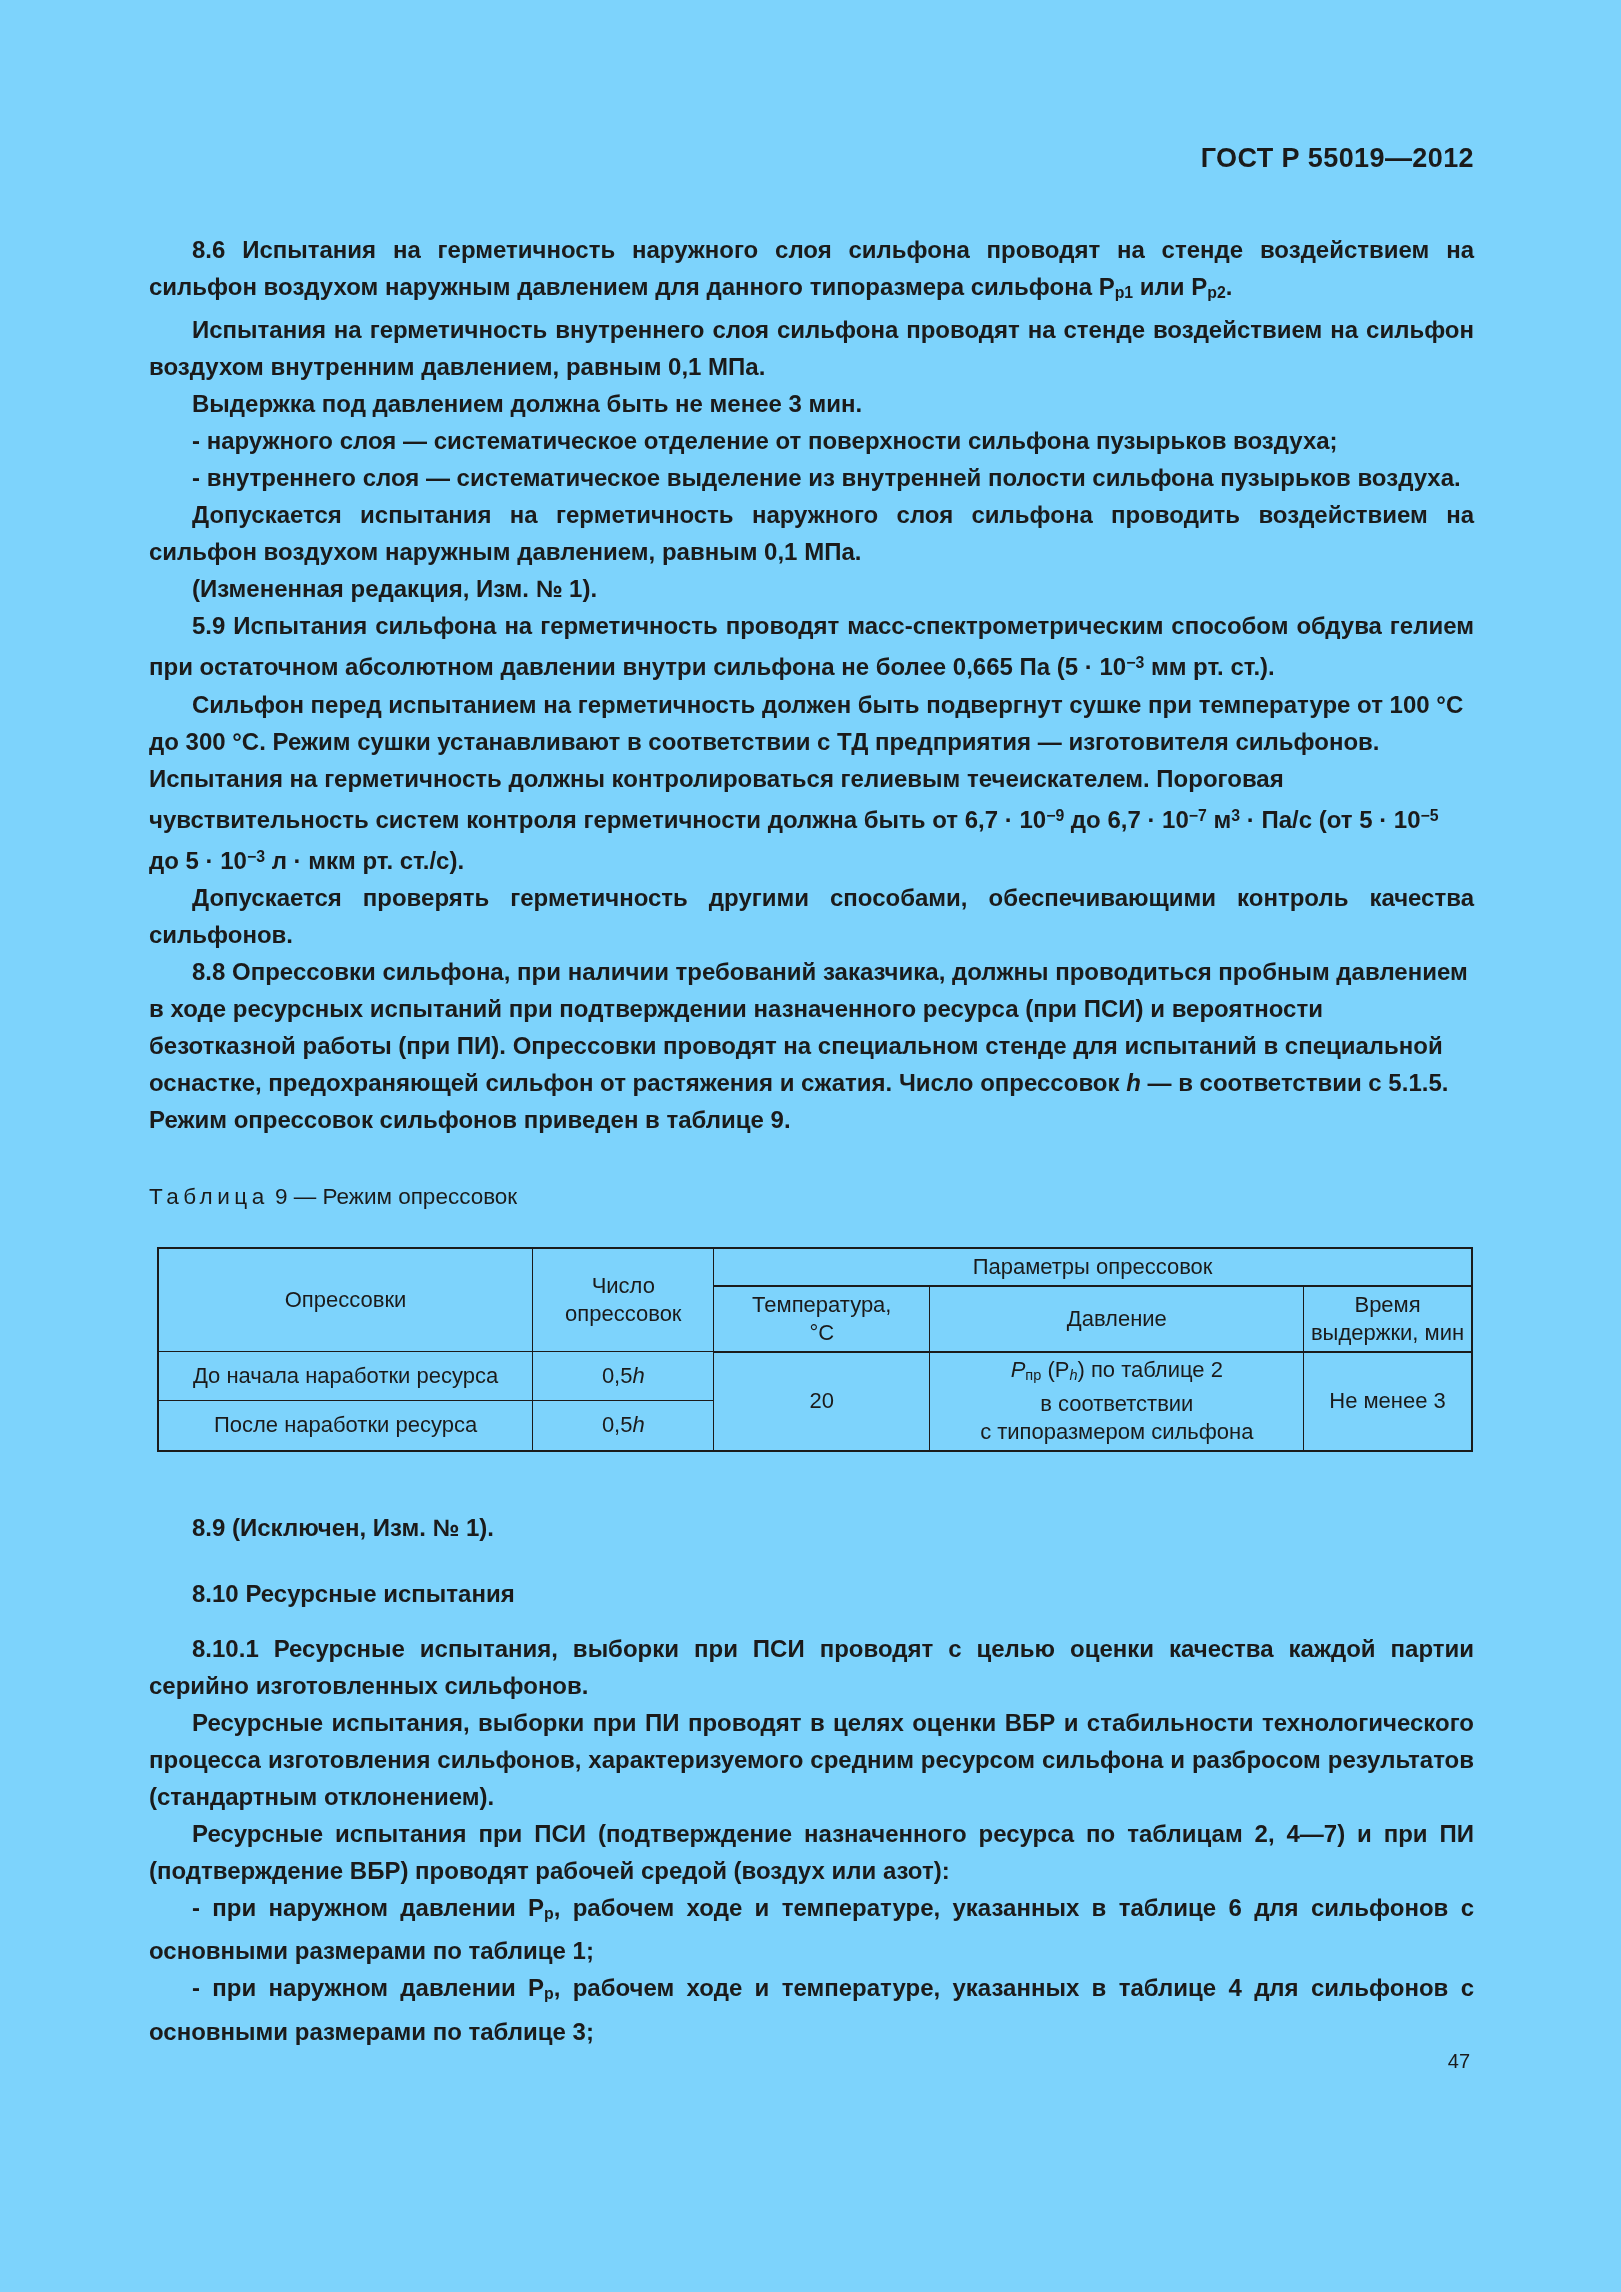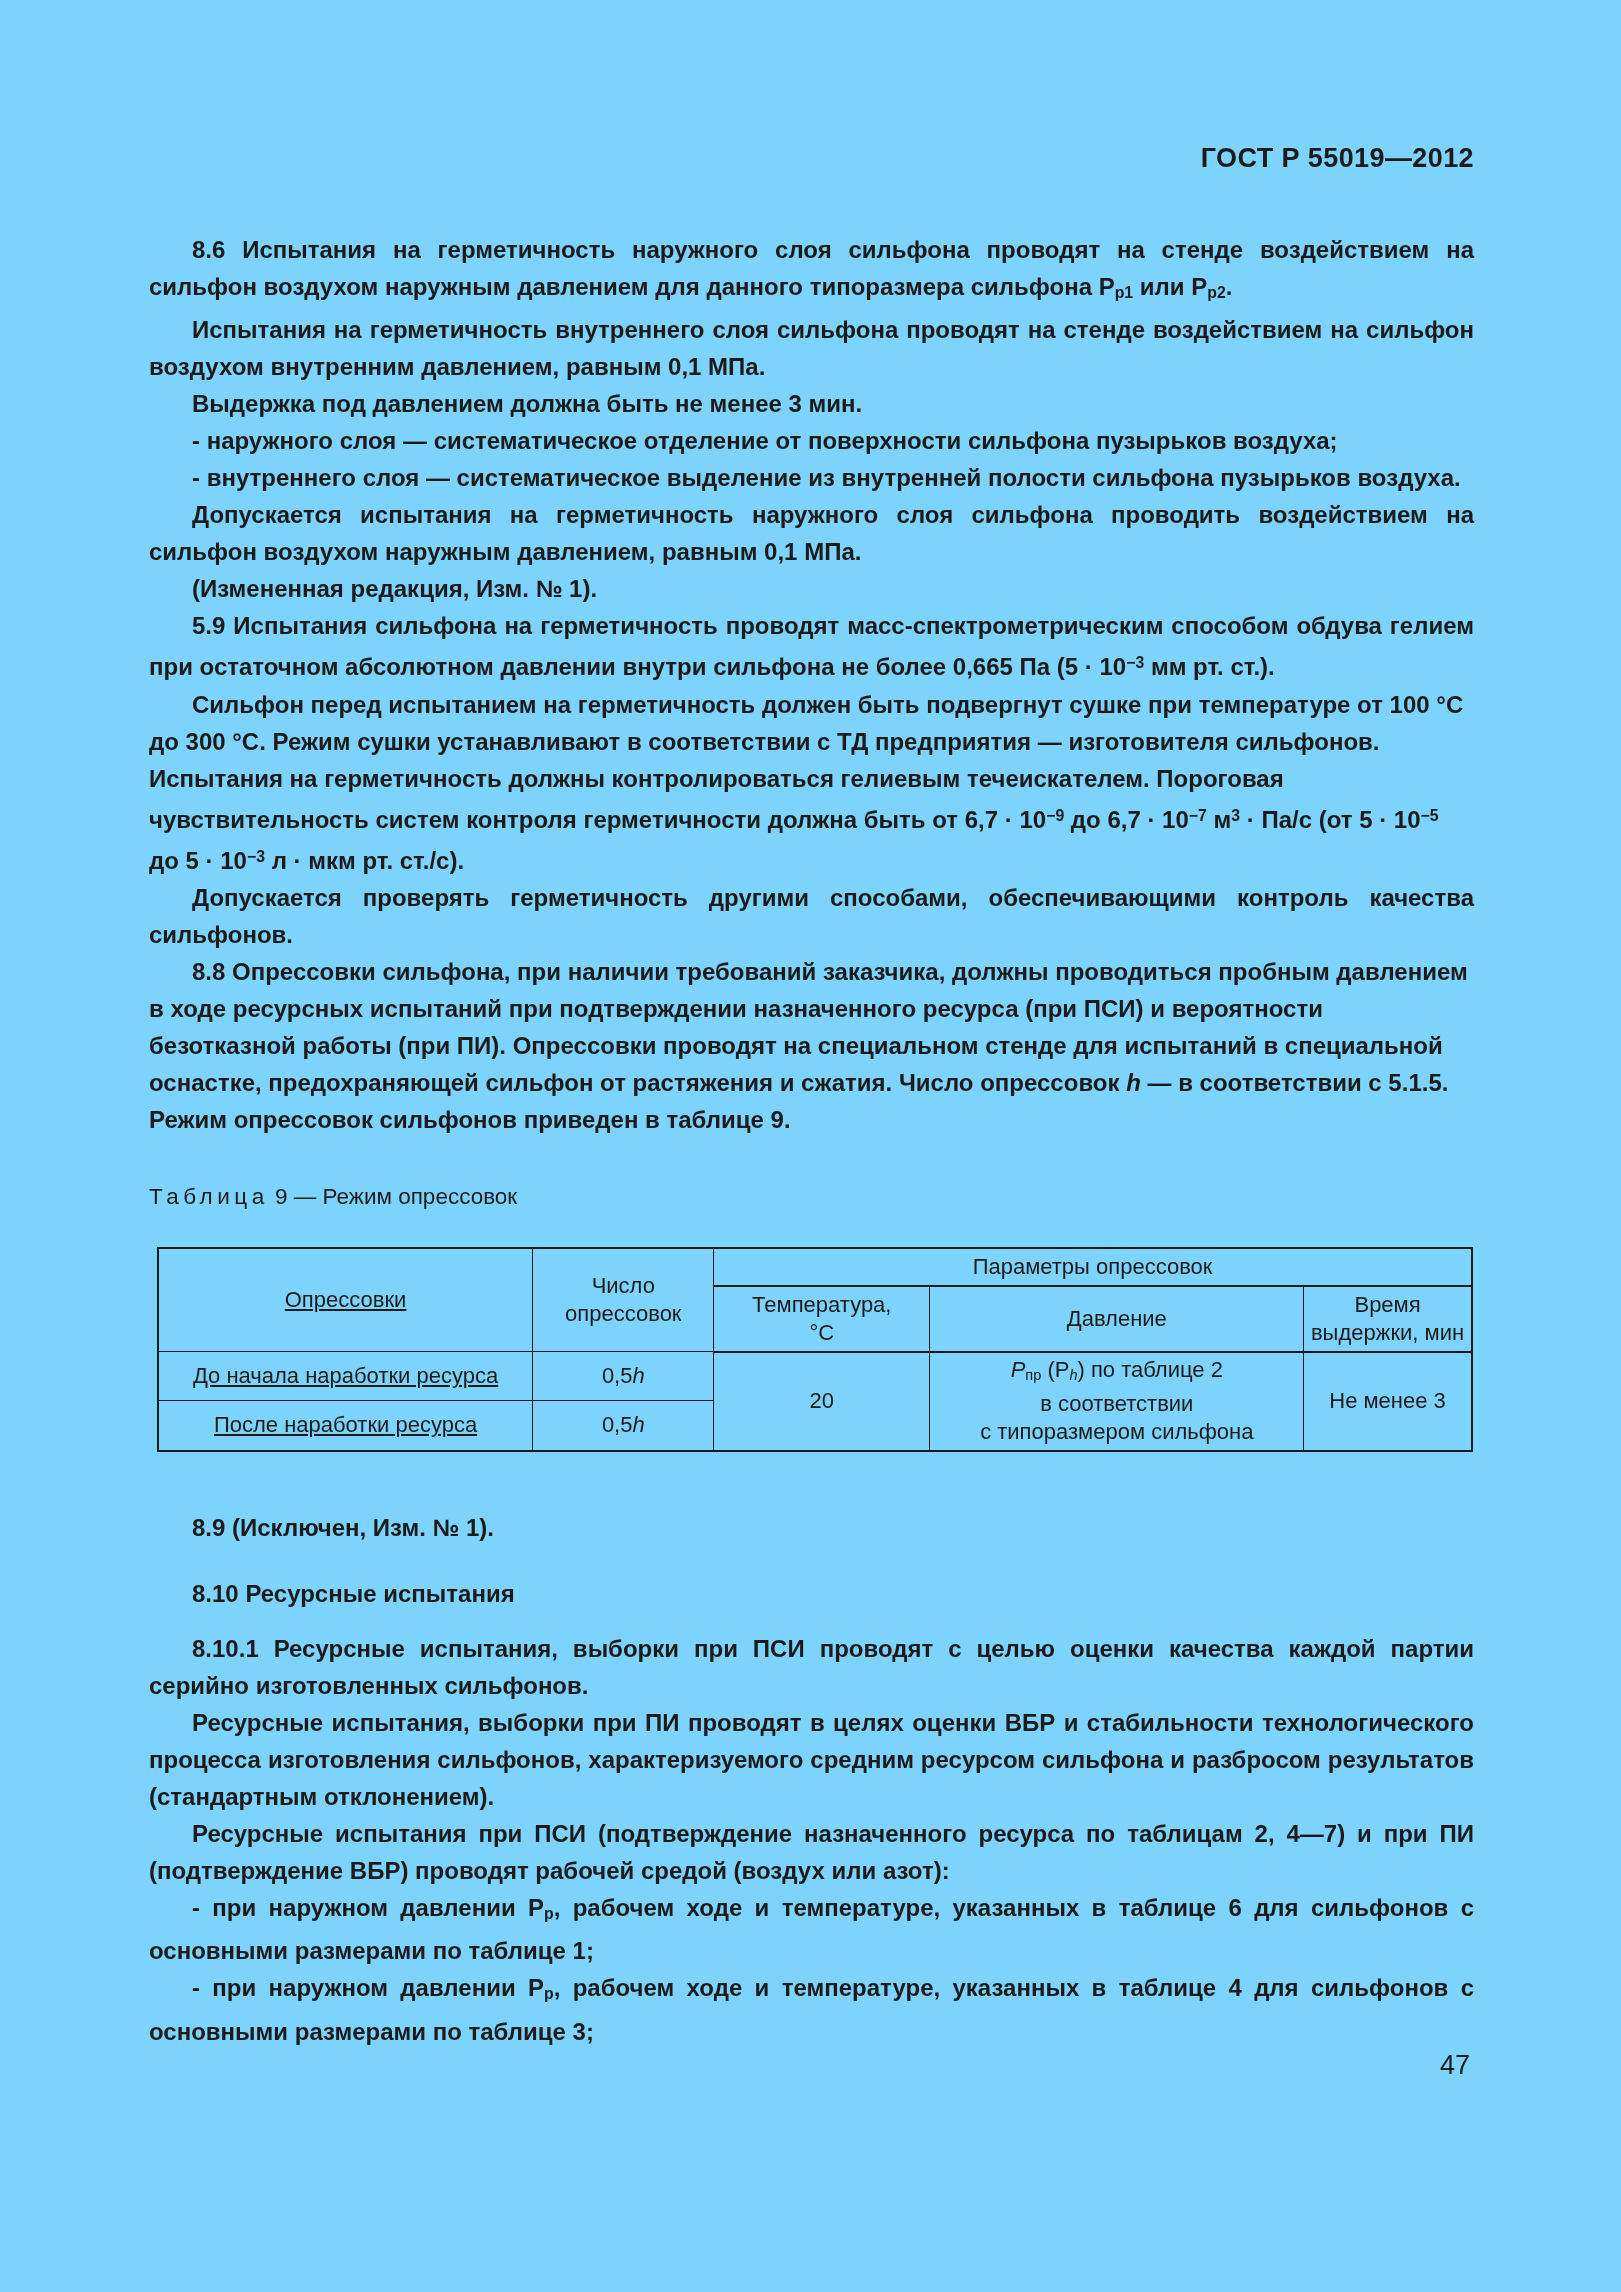--- a/index.html
+++ b/index.html
@@ -98,41 +98,41 @@
   table.gost td, table.gost th {
     border: 1.5px solid #1b1b1b;
     font-weight: normal;
     text-align: center;
     vertical-align: middle;
     padding: 3.9px 5.9px;
     line-height: 28px;
   }
   table.gost .outer-top { border-top-width: 2.5px; }
   table.gost .outer-bottom { border-bottom-width: 2.5px; }
-  table.gost .outer-left { border-left-width: 2.5px; text-decoration: underline; }
+  table.gost .outer-left { border-left-width: 2.5px; }
   table.gost .outer-right { border-right-width: 2.5px; }
   table.gost .thick-under { border-bottom-width: 2.9px; }
   td.left-cell { text-align: left; padding-left: 23.5px; }
 
   
   .post-block {
     position: absolute;
     top: 1509px;
     left: 0;
     width: 1325px;
   }
   .gap-sm { height: 17.6px; }
   .gap-md { height: 29px; }
 
   
   .page-number {
     position: absolute;
     right: 3.9px;
     top: 2050px;
-    font-size: 27px;
+    font-size: 20px;
     text-align: right;
   }
 </style>
 </head>
 <body>
 
 <div class="page">
   <div class="content">
 
     <div class="doc-header">ГОСТ Р 55019—2012</div>

